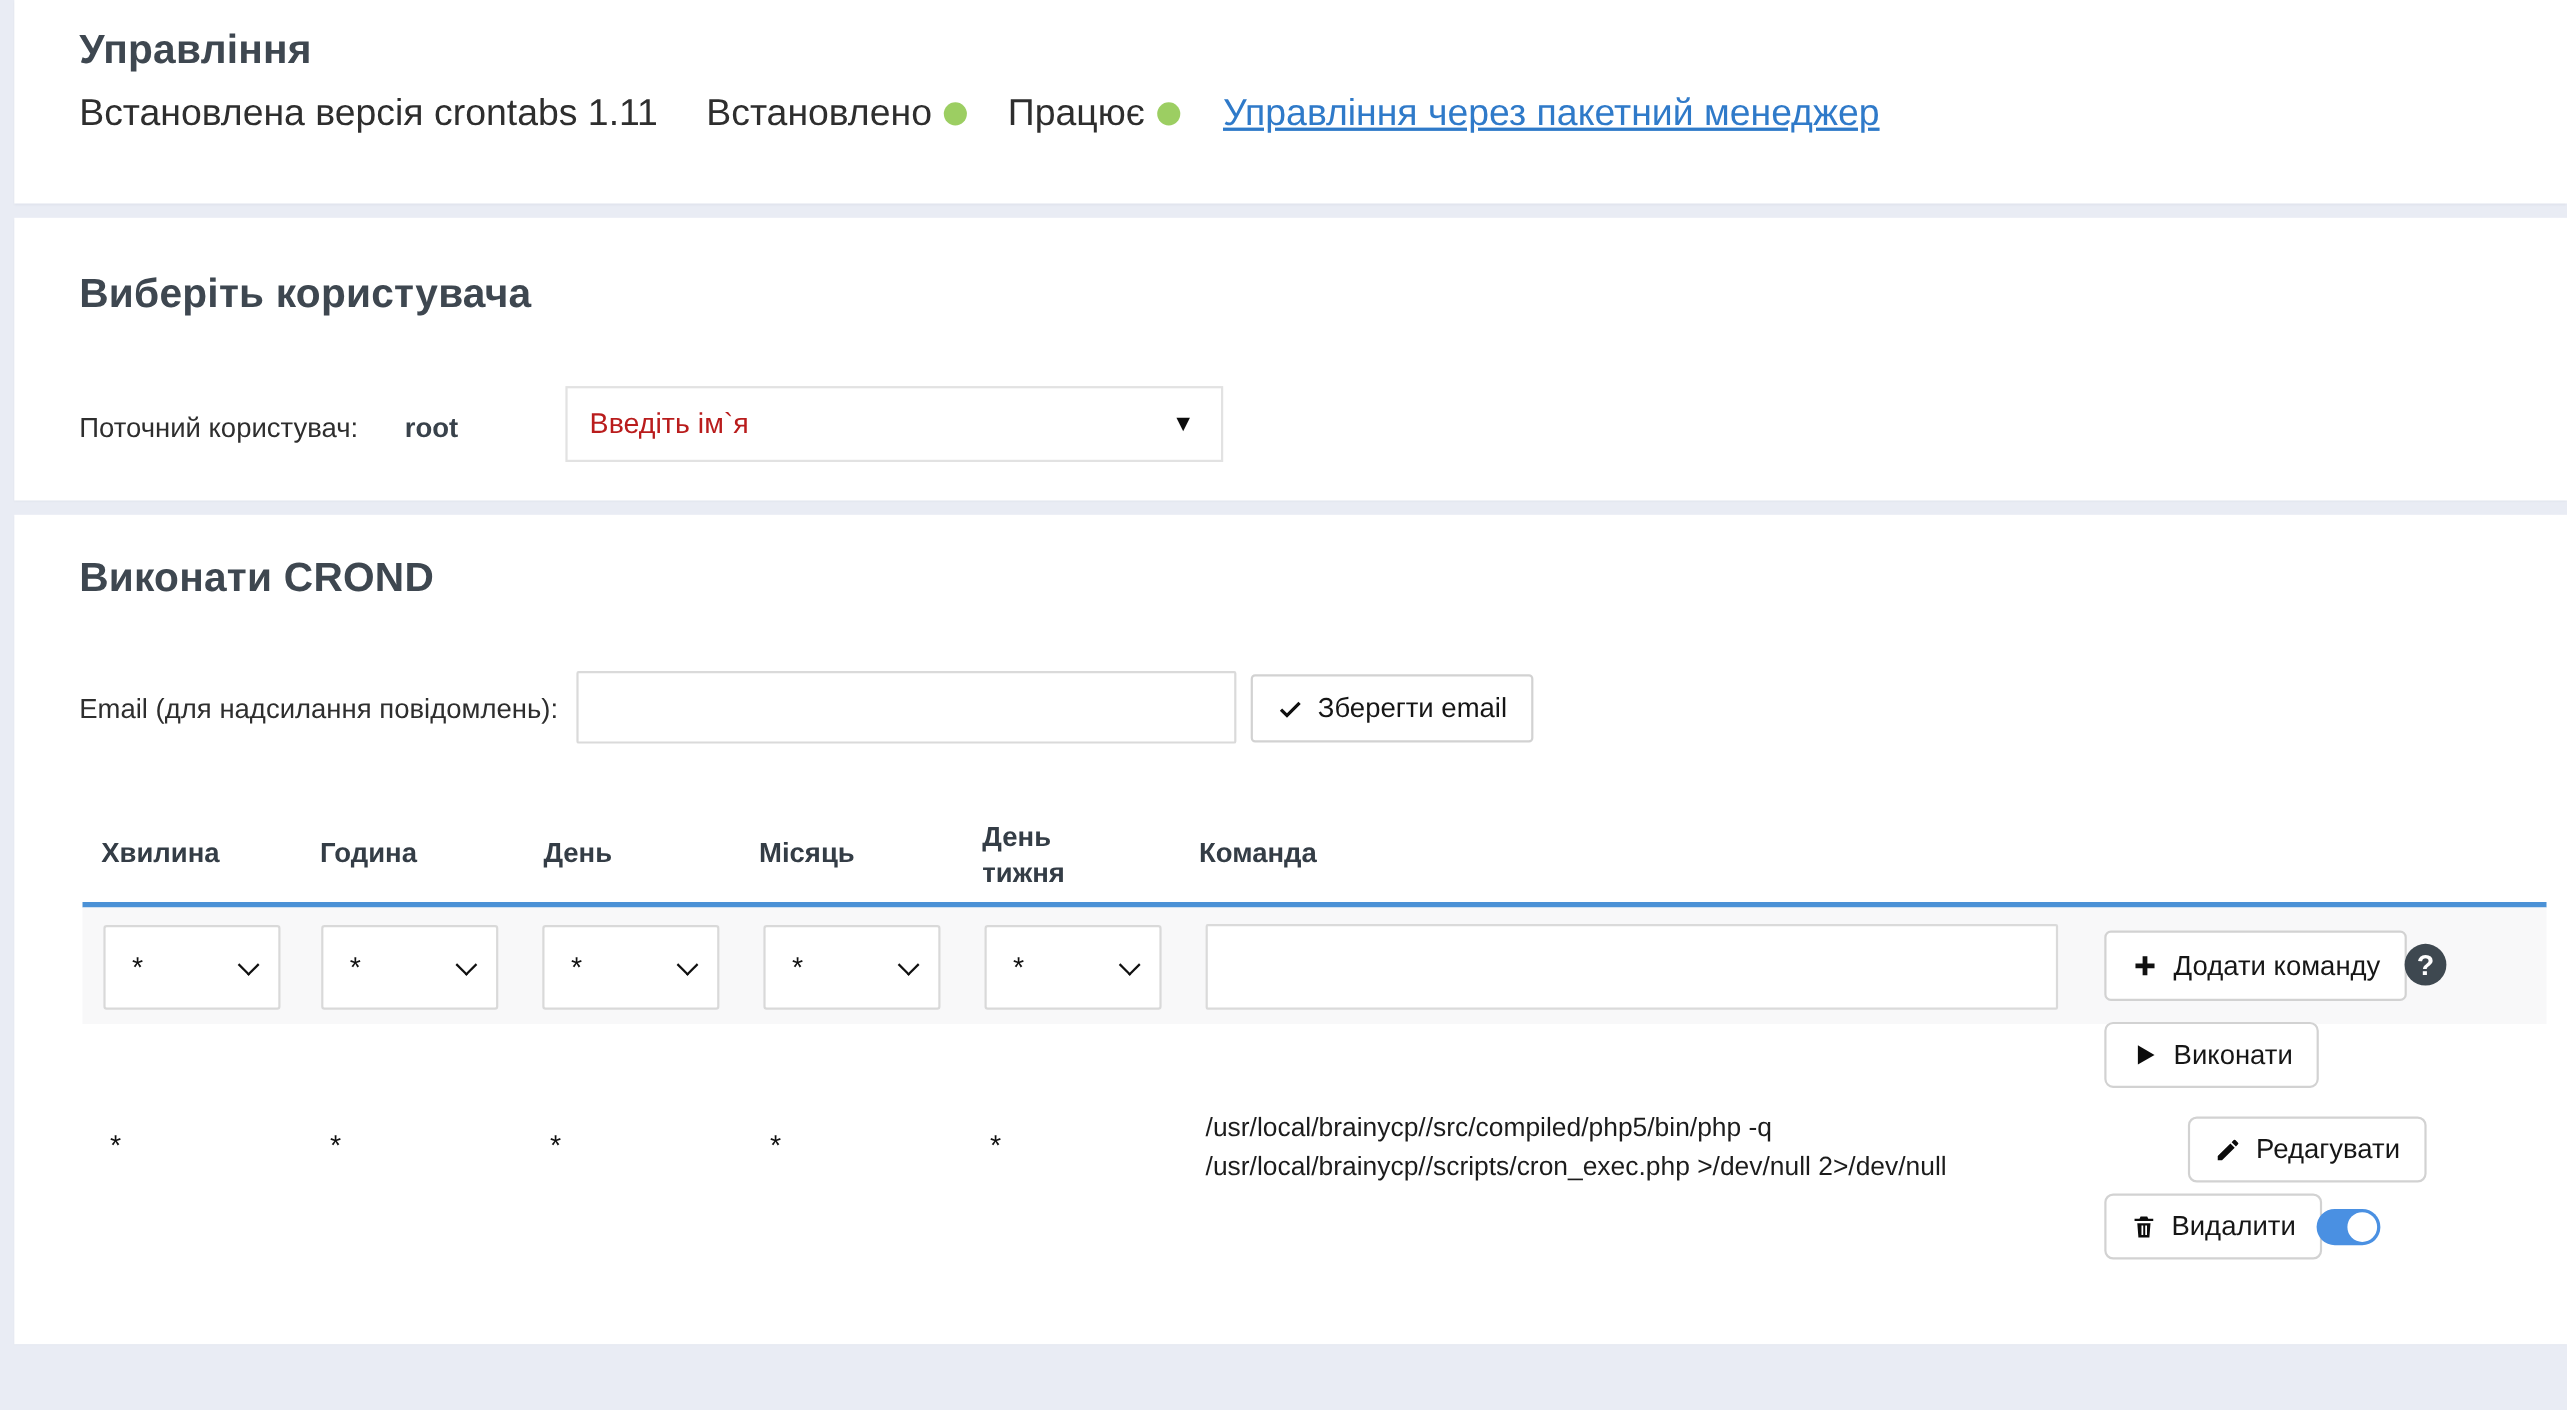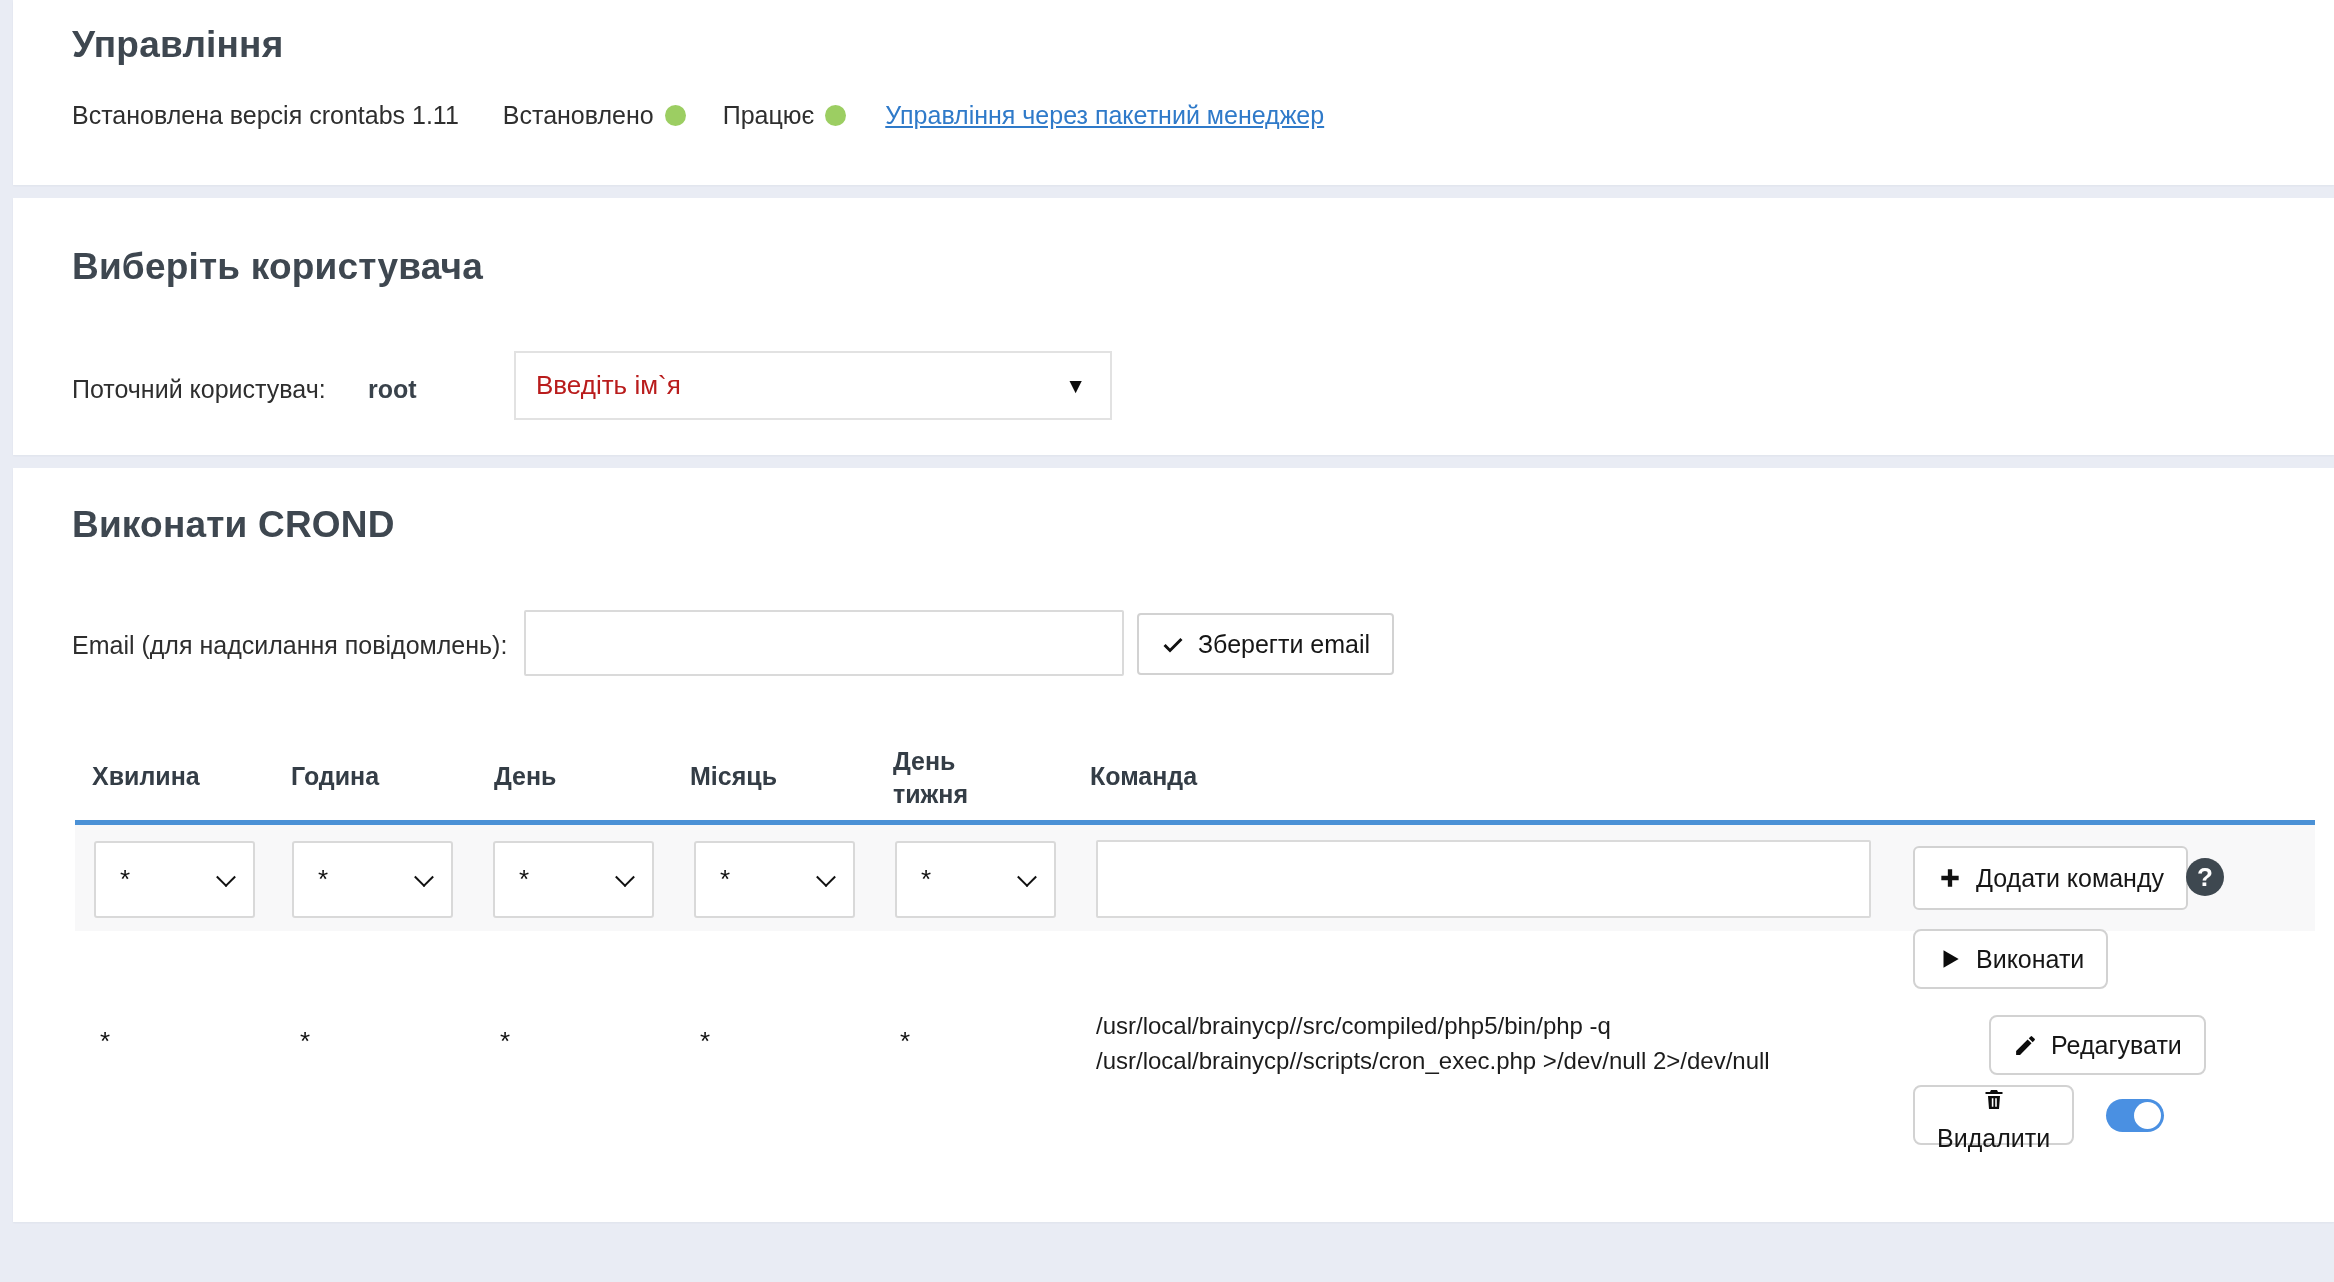--- a/index.html
+++ b/index.html
@@ -21,22 +21,22 @@
   #panel-crond { top:468px; height:754px; }
 
   h2.section-title {
     position:absolute; left:59px;
     font-size:37px; font-weight:700; color:#3e4750; letter-spacing:0.2px;
   }
   .txt { font-size:25px; color:#2e2e2e; }
 
   
   .status-row {
-    position:absolute; left:59px; top:100px; height:30px;
-    display:flex; align-items:center; font-size:25px; color:#2e2e2e;
+    position:absolute; left:59px; top:88px; height:30px;
+    display:flex; align-items:center; font-size:34px; color:#2e2e2e;
   }
   .status-item { display:flex; align-items:center; }
   .dot { width:21px; height:21px; border-radius:50%; background:#9cce62; margin-left:11px; display:inline-block; }
   .gap44 { margin-right:44px; } .gap37 { margin-right:37px; } .gap39 { margin-right:39px; }
   a.pm-link { color:#2f7ac9; text-decoration:underline; cursor:pointer; }
 
   
   .cur-user-label { position:absolute; left:59px; top:177px; }
   .cur-user-value { position:absolute; left:355px; top:177px; font-weight:700; color:#39424b; }
   .fake-select {
@@ -95,21 +95,21 @@
     display:flex; align-items:center; justify-content:center; cursor:pointer;
   }
 
   .star-cell { position:absolute; top:558px; font-size:26px; color:#111; }
   .cmd-text {
     position:absolute; left:1083px; top:540px; width:812px;
     font-size:24px; line-height:35px; color:#1c1c1c; word-break:break-word;
   }
   #run-btn  { left:1900px; top:461px; height:60px; }
   #edit-btn { left:1976px; top:547px; height:60px; }
-  #del-btn  { left:1900px; top:617px; height:60px;flex-direction:column; }
+  #del-btn  { left:1900px; top:617px; height:60px; }
 
   .toggle {
     position:absolute; left:2093px; top:631px; width:58px; height:33px;
     background:#4a90e2; border-radius:17px; cursor:pointer;
   }
   .toggle .knob {
     position:absolute; right:3px; top:3px; width:27px; height:27px;
     background:#fff; border-radius:50%;
   }
 </style>

